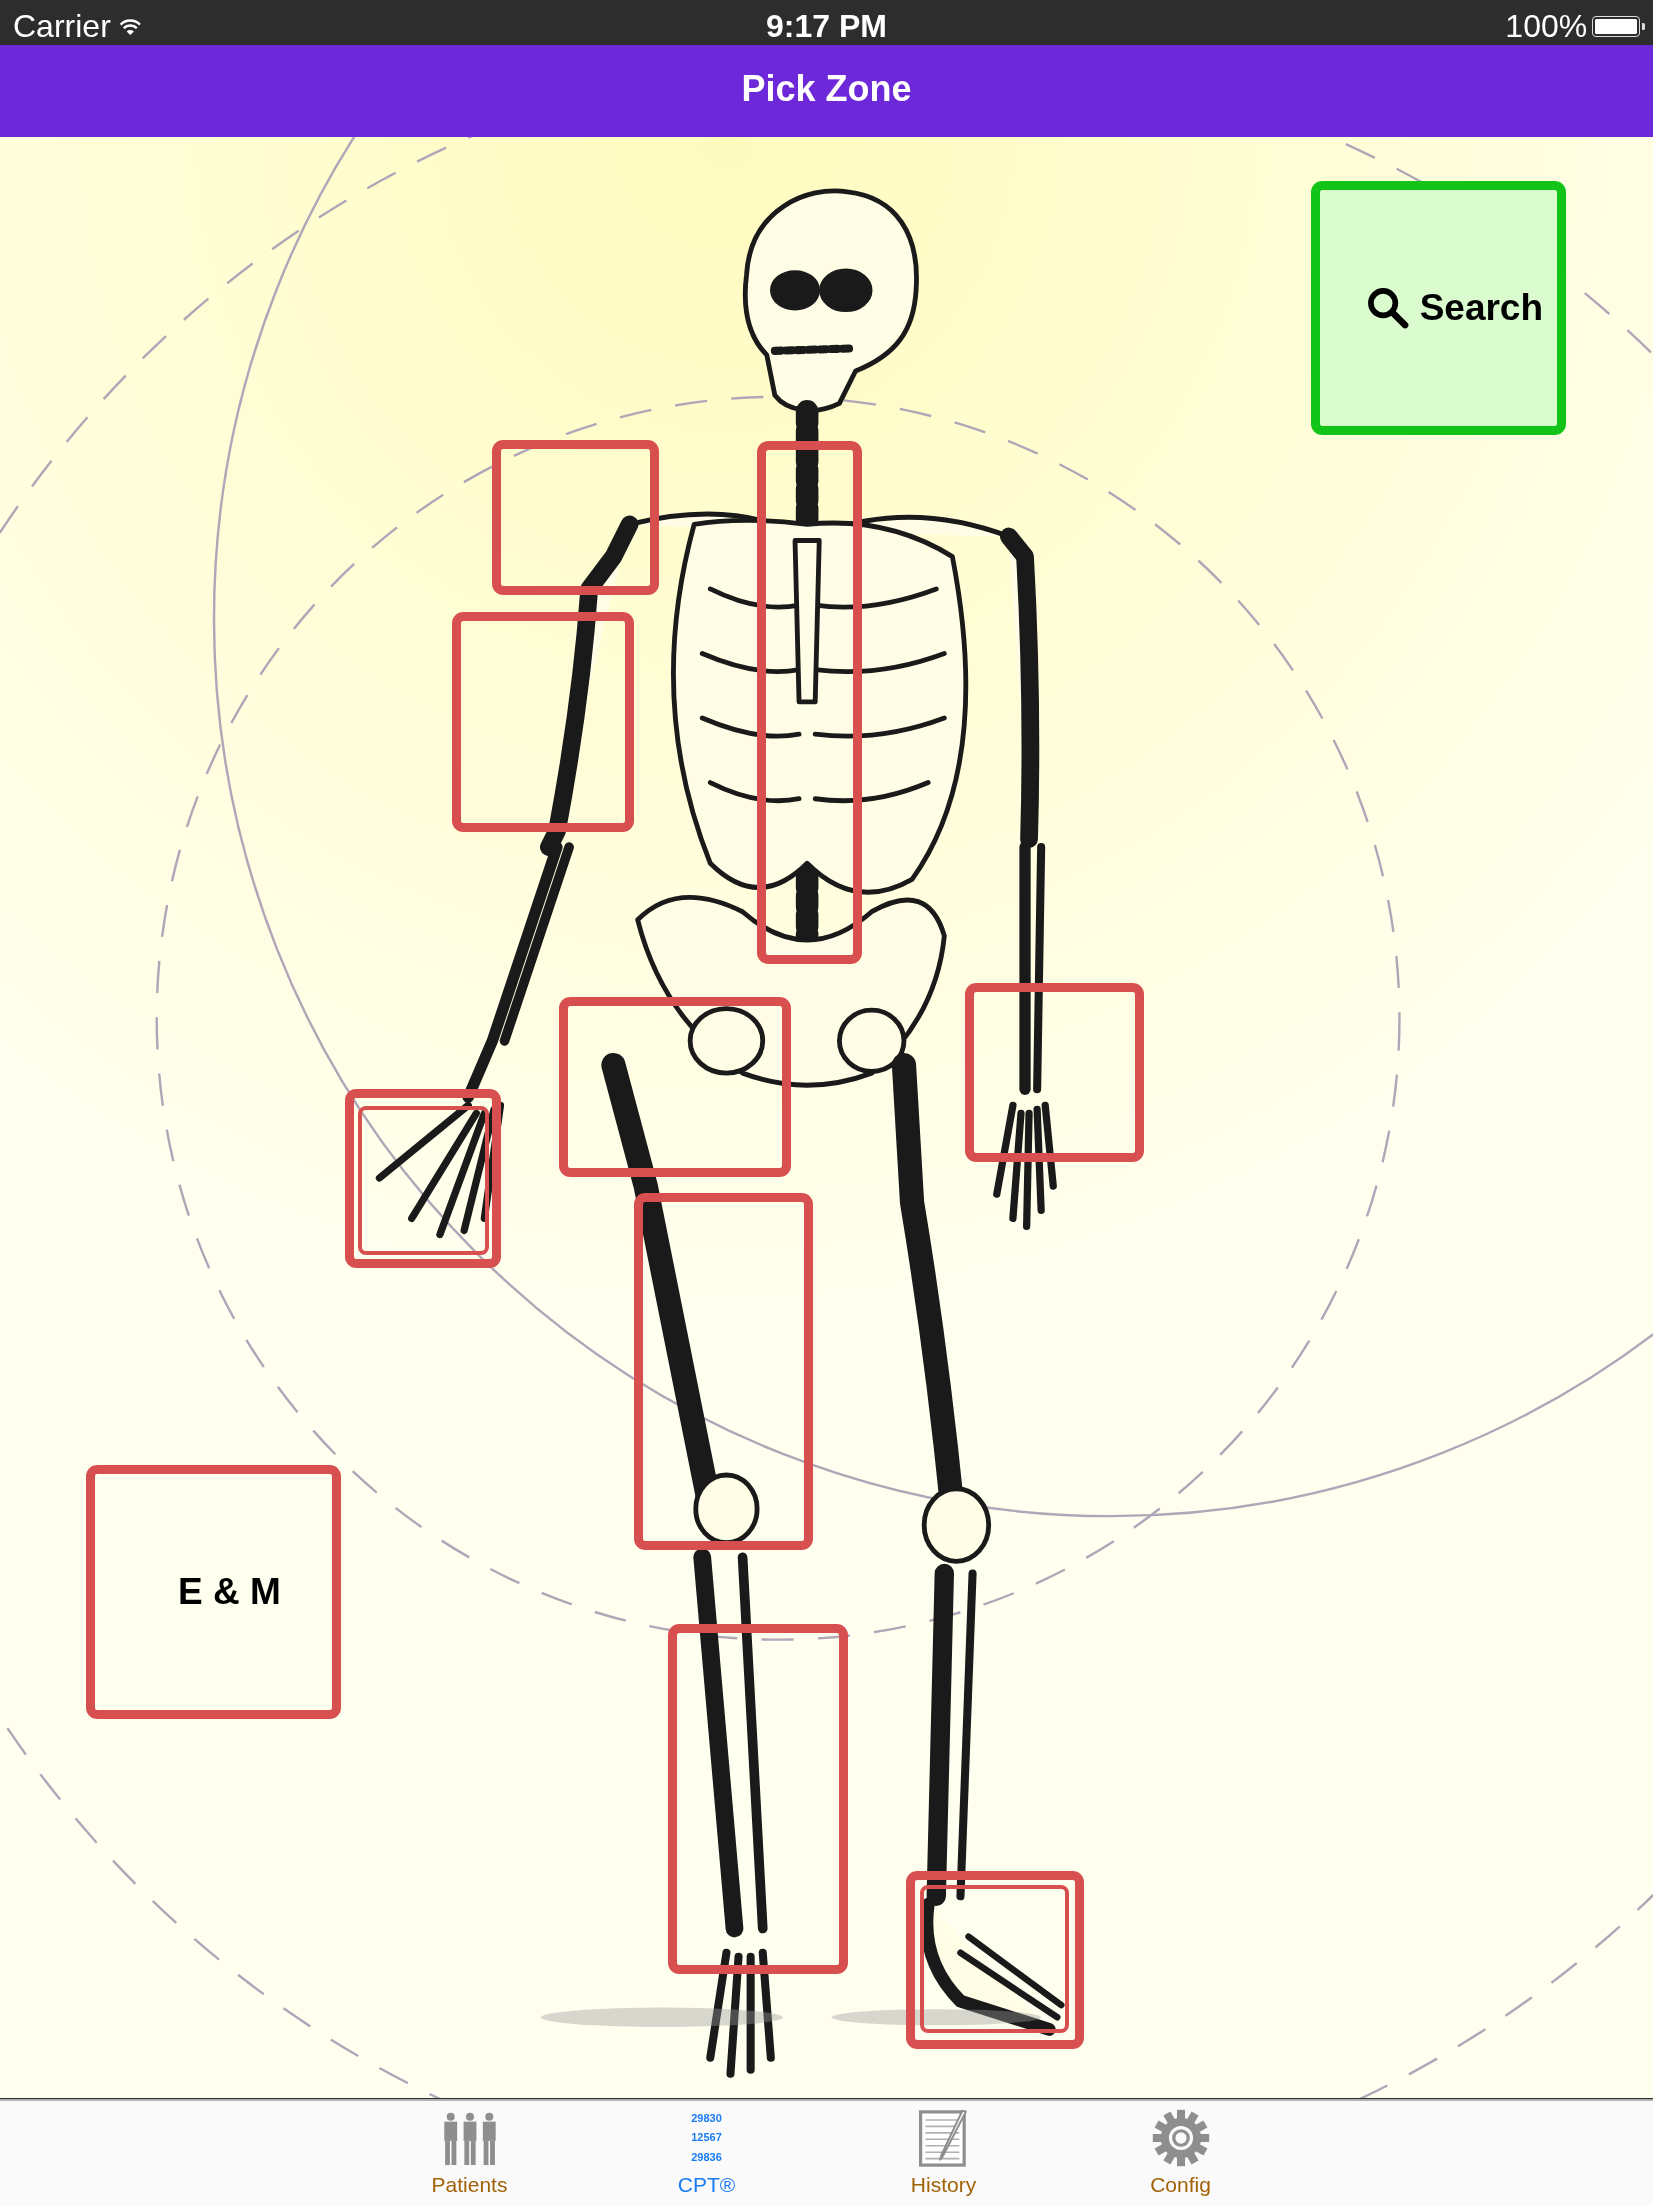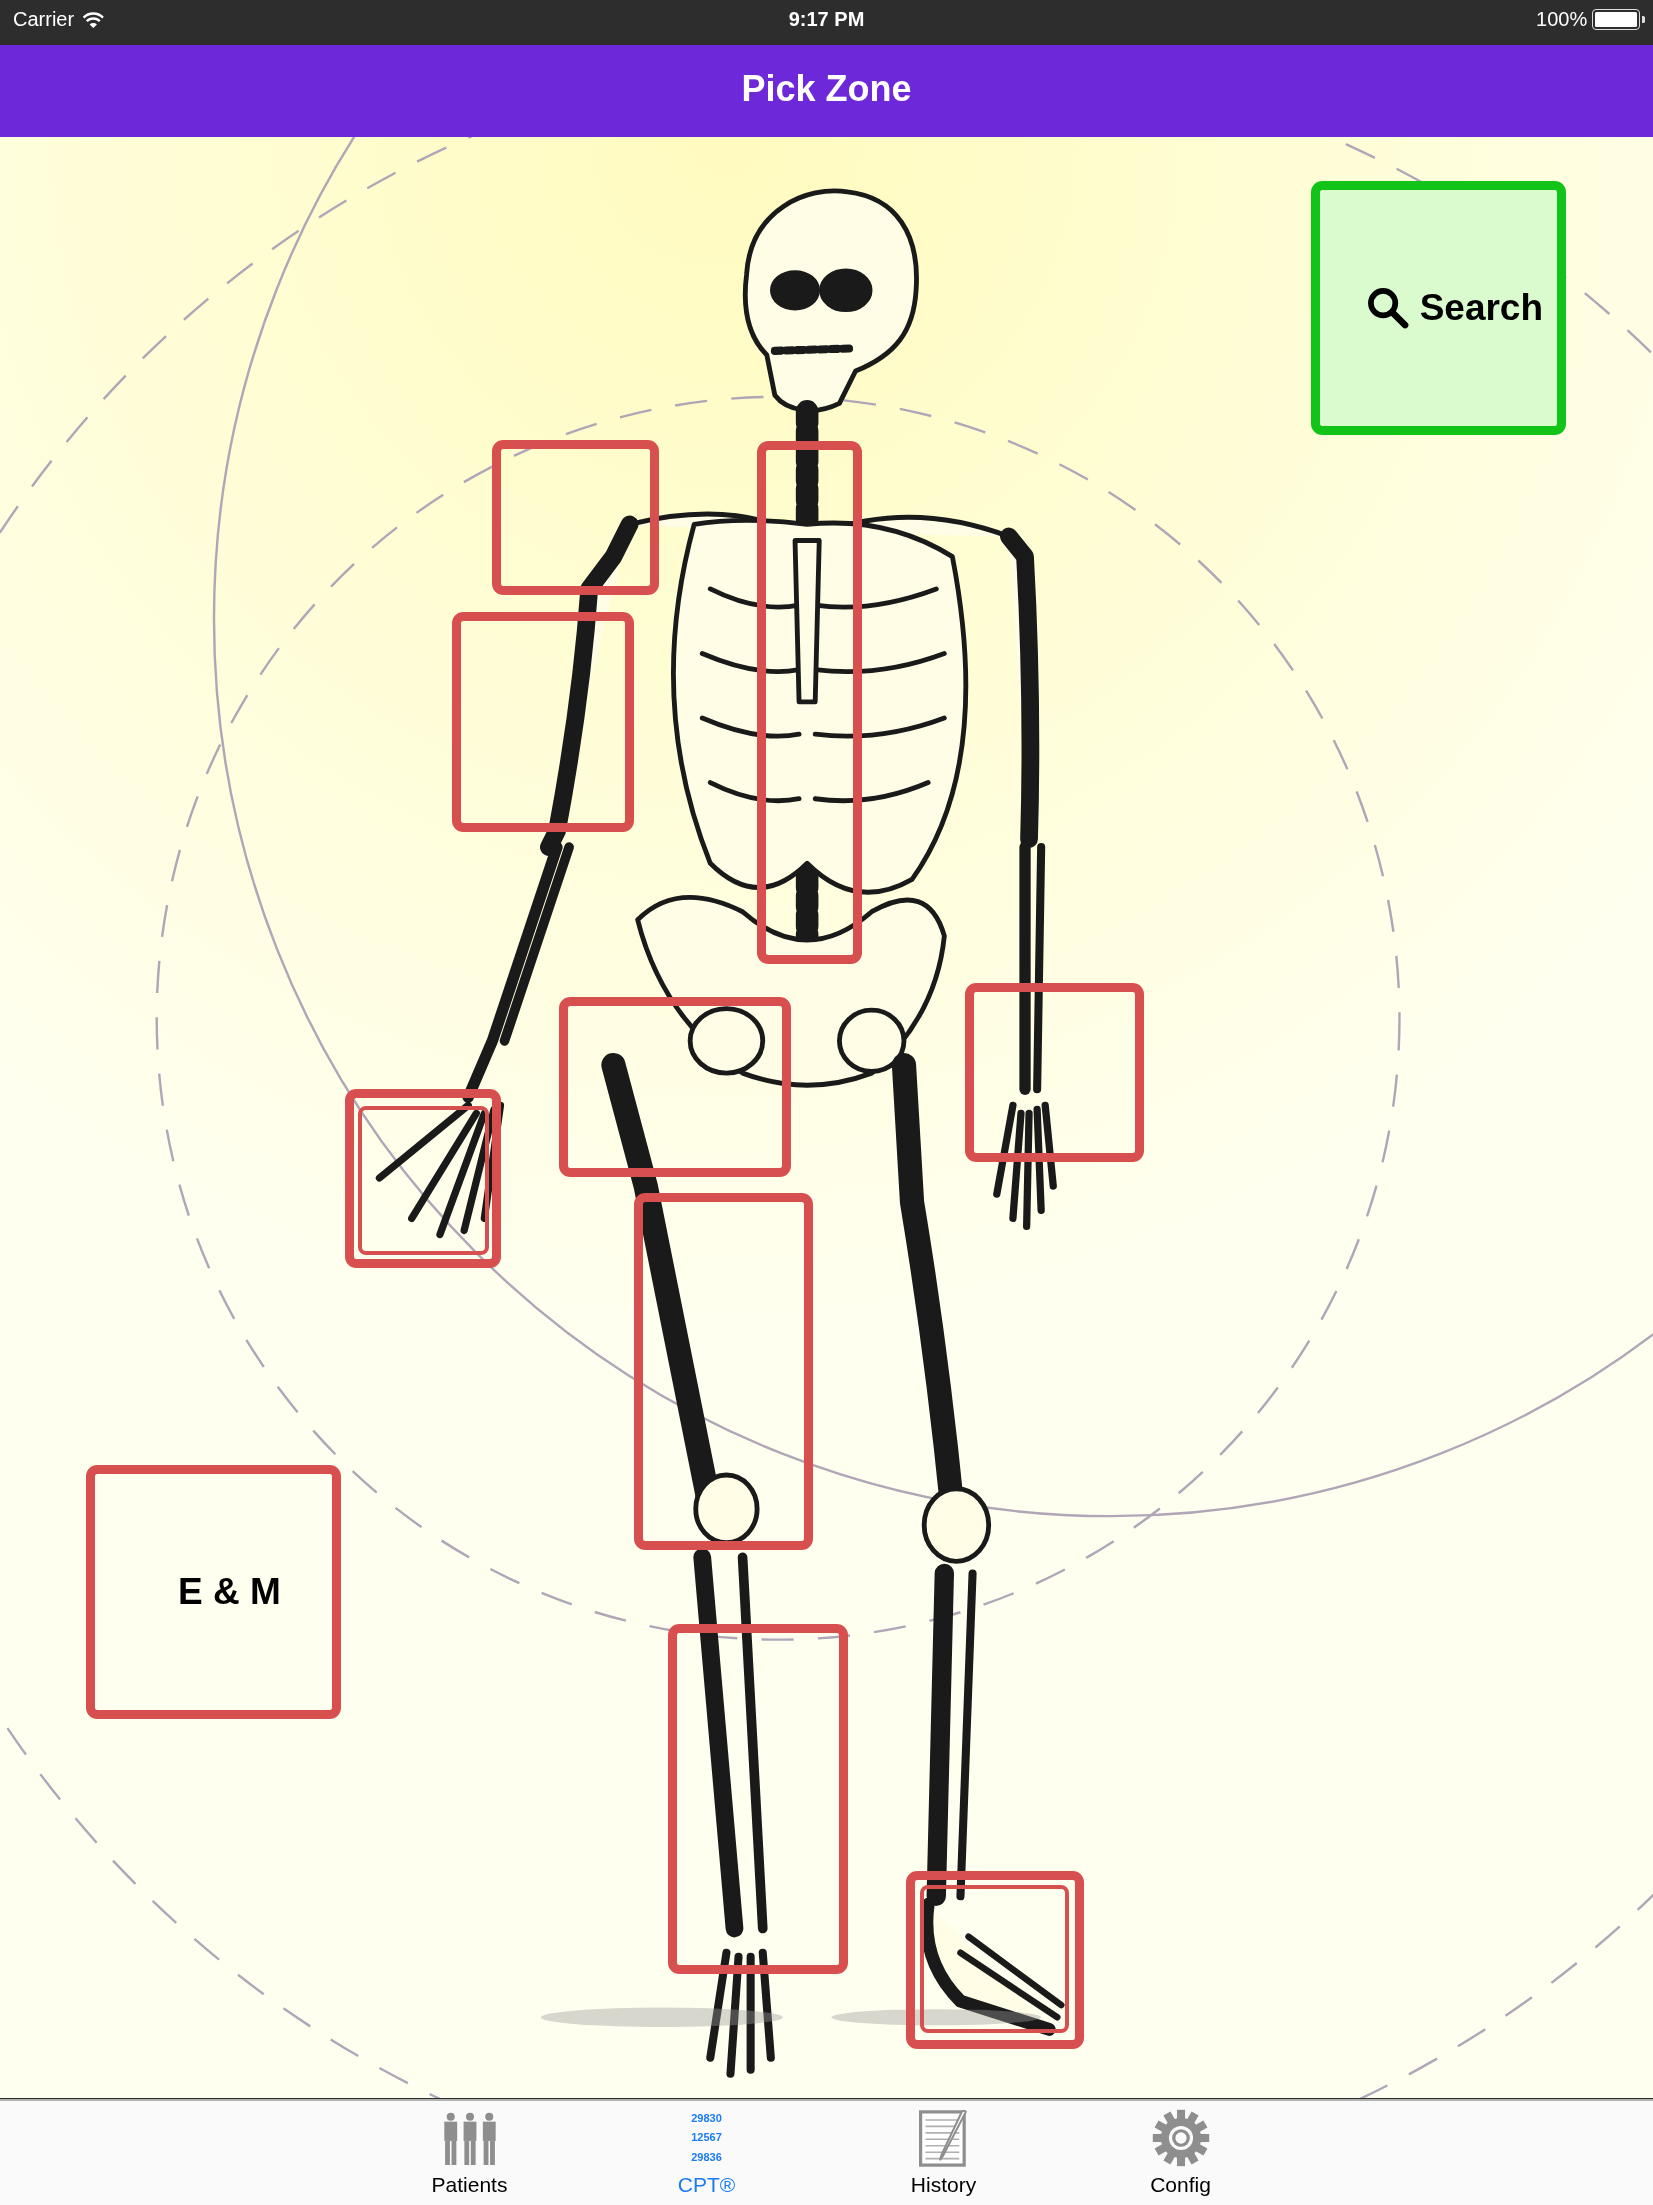--- a/index.html
+++ b/index.html
@@ -1,19 +1,19 @@
 <!DOCTYPE html>
 <html style="font-size:13px"><head>
   <meta charset="utf-8">
   <style>
     * { box-sizing: border-box; margin: 0; padding: 0; }
     html, body { width: 1653px; height: 2205px; overflow: hidden; background: #2d2d2d; }
     body { font-family: "Liberation Sans", sans-serif; position: relative; }
 
-    .status-bar { position: absolute; left: 0; top: 0; width: 1653px; height: 45px; background: #2d2d2d; color: #fff; font-size: 20px; }
+    .status-bar { position: absolute; left: 0; top: 0; width: 1653px; height: 45px; background: #2d2d2d; color: #fff; font-size: 32px; }
     .status-bar .carrier { position: absolute; left: 13px; top: 8px; display: flex; align-items: center; gap: 8px; }
     .status-bar .time { position: absolute; left: 0; right: 0; top: 8px; text-align: center; font-weight: 600; }
     .status-bar .battery { position: absolute; right: 13px; top: 8px; display: flex; align-items: center; gap: 4.8px; }
     .battery-shape { width: 48px; height: 21px; border: 1.6px solid #ddd; border-radius: 4px; padding: 1.6px; position: relative; }
     .battery-shape .fill { width: 100%; height: 100%; background: #fff; border-radius: 1.6px; }
     .battery-shape::after { content: ""; position: absolute; right: -5.7px; top: 5.7px; width: 3.2px; height: 7.3px; background: #ddd; border-radius: 0 1.6px 1.6px 0; }
 
     .nav-bar { position: absolute; left: 0; top: 45px; width: 1653px; height: 92px; background: #6d28d9; display: flex; align-items: center; justify-content: center; }
     .nav-title { color: #fff; font-size: 36px; font-weight: 600; margin-top: -3.2px; }
 
@@ -23,21 +23,21 @@
     .canvas svg.skeleton { position: absolute; left: 0; top: 0; }
 
     .zone { position: absolute; border: 9.7px solid #d84f4f; border-radius: 11.3px; background: transparent; cursor: pointer; }
     .zone.inner { border-width: 4.8px; border-radius: 8px; }
     .zone.labeled { display: flex; align-items: center; justify-content: center; text-align: center; font-weight: 700; color: #000; font-size: 37px; line-height: 1.2; padding-left: 32px; }
     .zone.search { border-color: #12c418; background: #d9fbcd; }
     .zone.favorites { border-color: #3434f5; background: rgba(255,255,255,0.6); }
     .search-inner { display: flex; align-items: center; gap: 9.7px; }
 
     .tab-bar { position: absolute; left: 0; top: 2099px; width: 1653px; height: 107px; background: #fafafa; border-top: 2.4px solid #b2b2b2; }
-    .tab { position: absolute; top: 6.5px; width: 161px; margin-left: -81px; display: flex; flex-direction: column; align-items: center; color: #000000; cursor: pointer; }
+    .tab { position: absolute; top: 6.5px; width: 161px; margin-left: -81px; display: flex; flex-direction: column; align-items: center; color: #a16207; cursor: pointer; }
     .tab .icon { height: 61px; display: flex; align-items: center; justify-content: center; }
     .tab .label { font-size: 21px; margin-top: 4.8px; }
     .tab.active { color: #1a7cf5; }
     .cpt-icon { display: flex; flex-direction: column; align-items: flex-start; font-weight: 700; font-size: 11px; line-height: 19.4px; color: #1a7cf5; }
   </style>
 </head>
 <body>
 
 <div class="status-bar">
   <div class="carrier">

